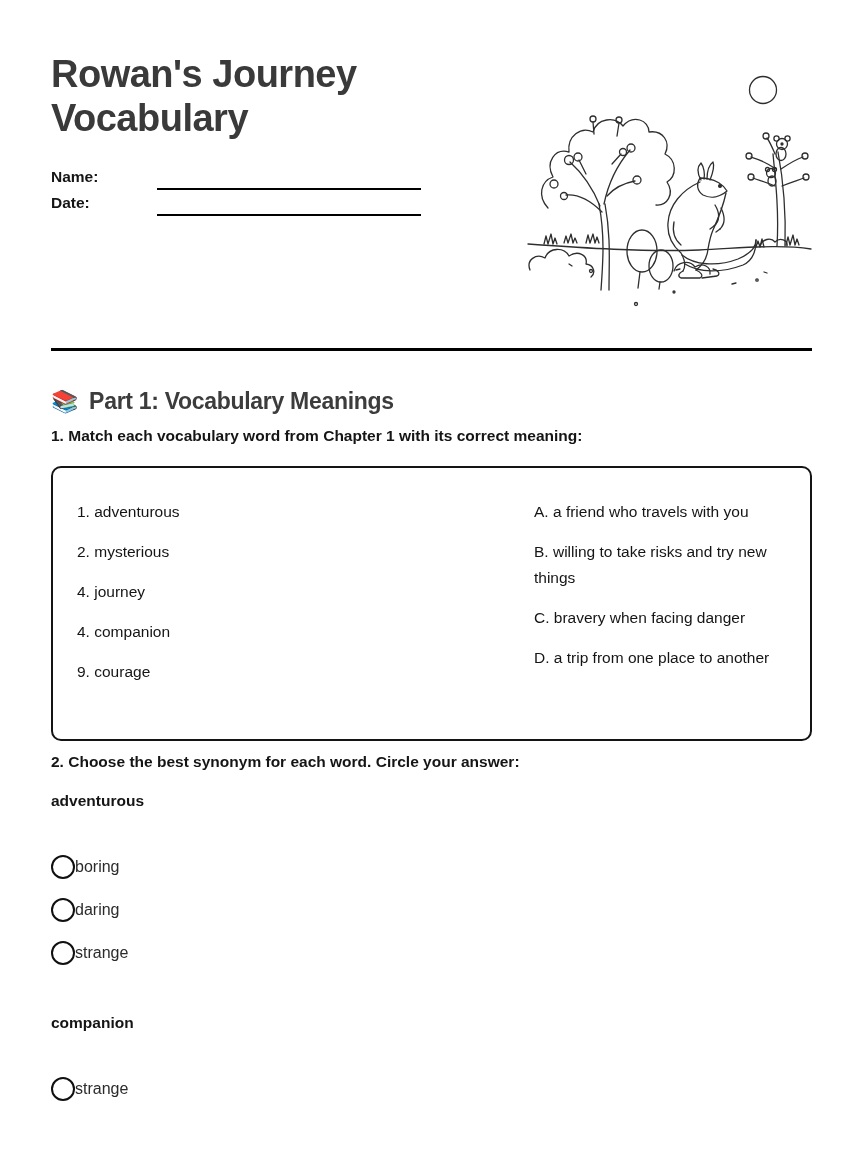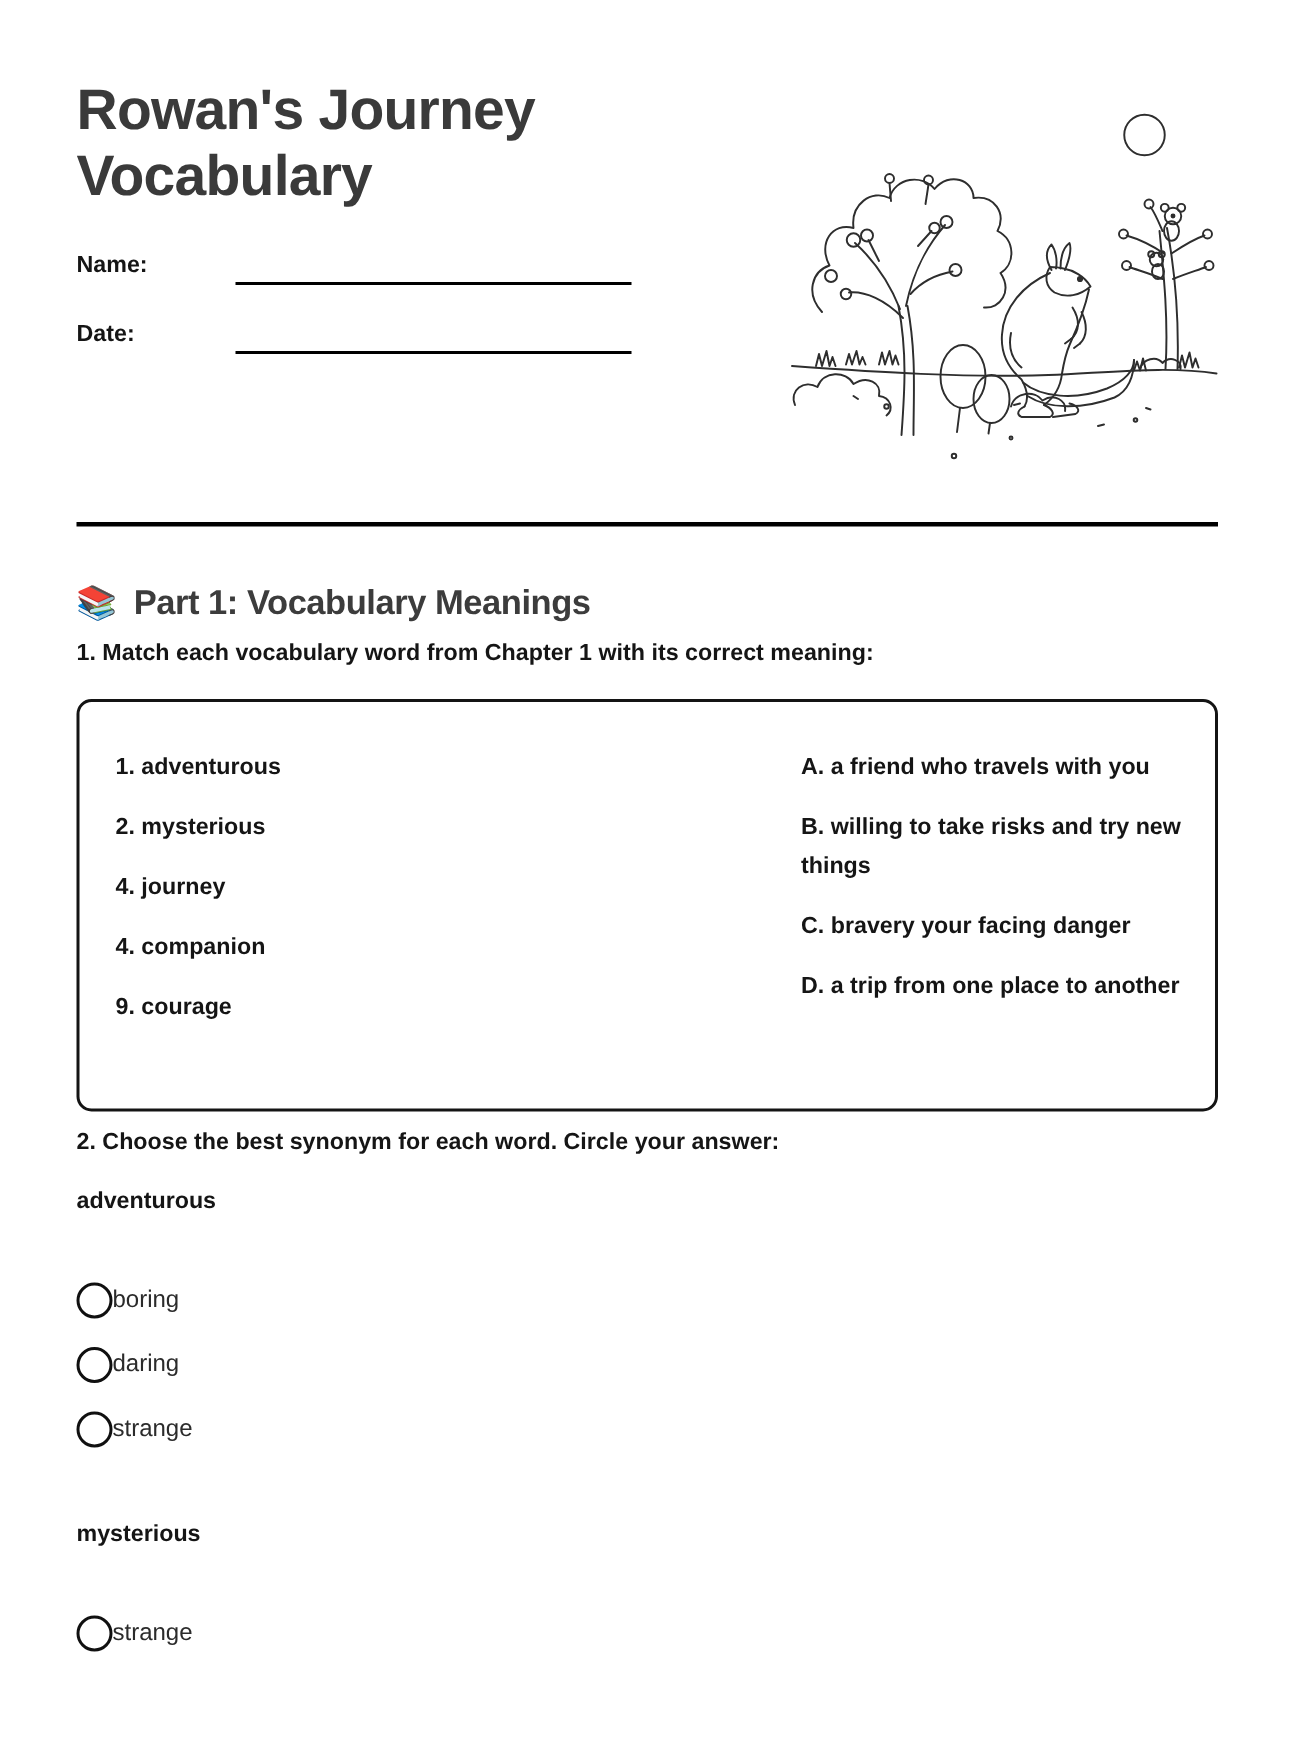--- a/index.html
+++ b/index.html
@@ -12,21 +12,21 @@
   .page { width:860px; height:1161px; padding:52px 48px 0 51px; position:relative; }
 
   
   .header { position:relative; height:296px; }
   .doc-title {
     width:400px; font-size:38px; line-height:44px; font-weight:700;
     color:#3a3a3a; letter-spacing:-0.5px;
   }
   .field-row { display:flex; align-items:flex-end; width:370px;gap:44px; }
   .field-row.name { margin-top:24px; }
-  .field-row.date { margin-top:20px; }
+  .field-row.date { }
   .field-label { width:70px; font-size:15.5px; font-weight:700; color:#151515; padding-bottom:4px; }
   .field-line {
     width:298px; height:26px; border:none; border-bottom:2px solid #000;
     background:transparent; font-family:inherit; font-size:15px; outline:none;
   }
   .illustration { position:absolute; top:22px; right:-2px; }
 
   
   .divider { border:none; border-top:3px solid #000; margin:0; }
 
@@ -37,21 +37,21 @@
   }
   .part-heading .emoji { font-size:22px; line-height:1; }
   .prompt { margin-top:12px; font-size:15.5px; font-weight:700; color:#151515; }
 
   .match-box {
     margin-top:21px; border:2px solid #141414; border-radius:10px;
     display:flex; padding:31px 18px 40px 24px; width:761px;
   }
   .match-left { flex:1; }
   .match-right { width:258px; }
-  .match-item { font-size:15.5px; font-weight:700; color:#151515; line-height:26px; margin-bottom:14px; }
+  .match-item { font-size:15.5px; font-weight:400; color:#151515; line-height:26px; margin-bottom:14px; }
 
   .word-label { margin-top:18px; font-size:15.5px; font-weight:700; color:#151515; line-height:24px; }
   .word-label.second { margin-top:27px; }
   .radio-group { margin-top:42px; display:flow-root; }
   .radio-option { display:flex; align-items:center; margin-bottom:19px; height:24px; }
   .radio-circle {
     width:24px; height:24px; border:2.5px solid #101010; border-radius:50%;
     flex:0 0 24px; background:#fff; cursor:pointer;
   }
   .radio-label { font-size:16px; color:#2b2b2b; font-weight:400; }
@@ -186,21 +186,21 @@
     <div class="match-left">
       <p class="match-item">1. adventurous</p>
       <p class="match-item">2. mysterious</p>
       <p class="match-item">4. journey</p>
       <p class="match-item">4. companion</p>
       <p class="match-item">9. courage</p>
     </div>
     <div class="match-right">
       <p class="match-item">A. a friend who travels with you</p>
       <p class="match-item">B. willing to take risks and try new things</p>
-      <p class="match-item">C. bravery your facing danger</p>
+      <p class="match-item">C. bravery when facing danger</p>
       <p class="match-item">D. a trip from one place to another</p>
     </div>
   </div>
 
   <p class="prompt">2. Choose the best synonym for each word. Circle your answer:</p>
 
   <p class="word-label">adventurous</p>
 
   <div class="radio-group">
     <div class="radio-option">
@@ -210,21 +210,21 @@
     <div class="radio-option">
       <span class="radio-circle"></span>
       <span class="radio-label">daring</span>
     </div>
     <div class="radio-option">
       <span class="radio-circle"></span>
       <span class="radio-label">strange</span>
     </div>
   </div>
 
-  <p class="word-label second">mysterious</p>
+  <p class="word-label second">companion</p>
 
   <div class="radio-group">
     <div class="radio-option">
       <span class="radio-circle"></span>
       <span class="radio-label">strange</span>
     </div>
   </div>
 
 </div>
 

